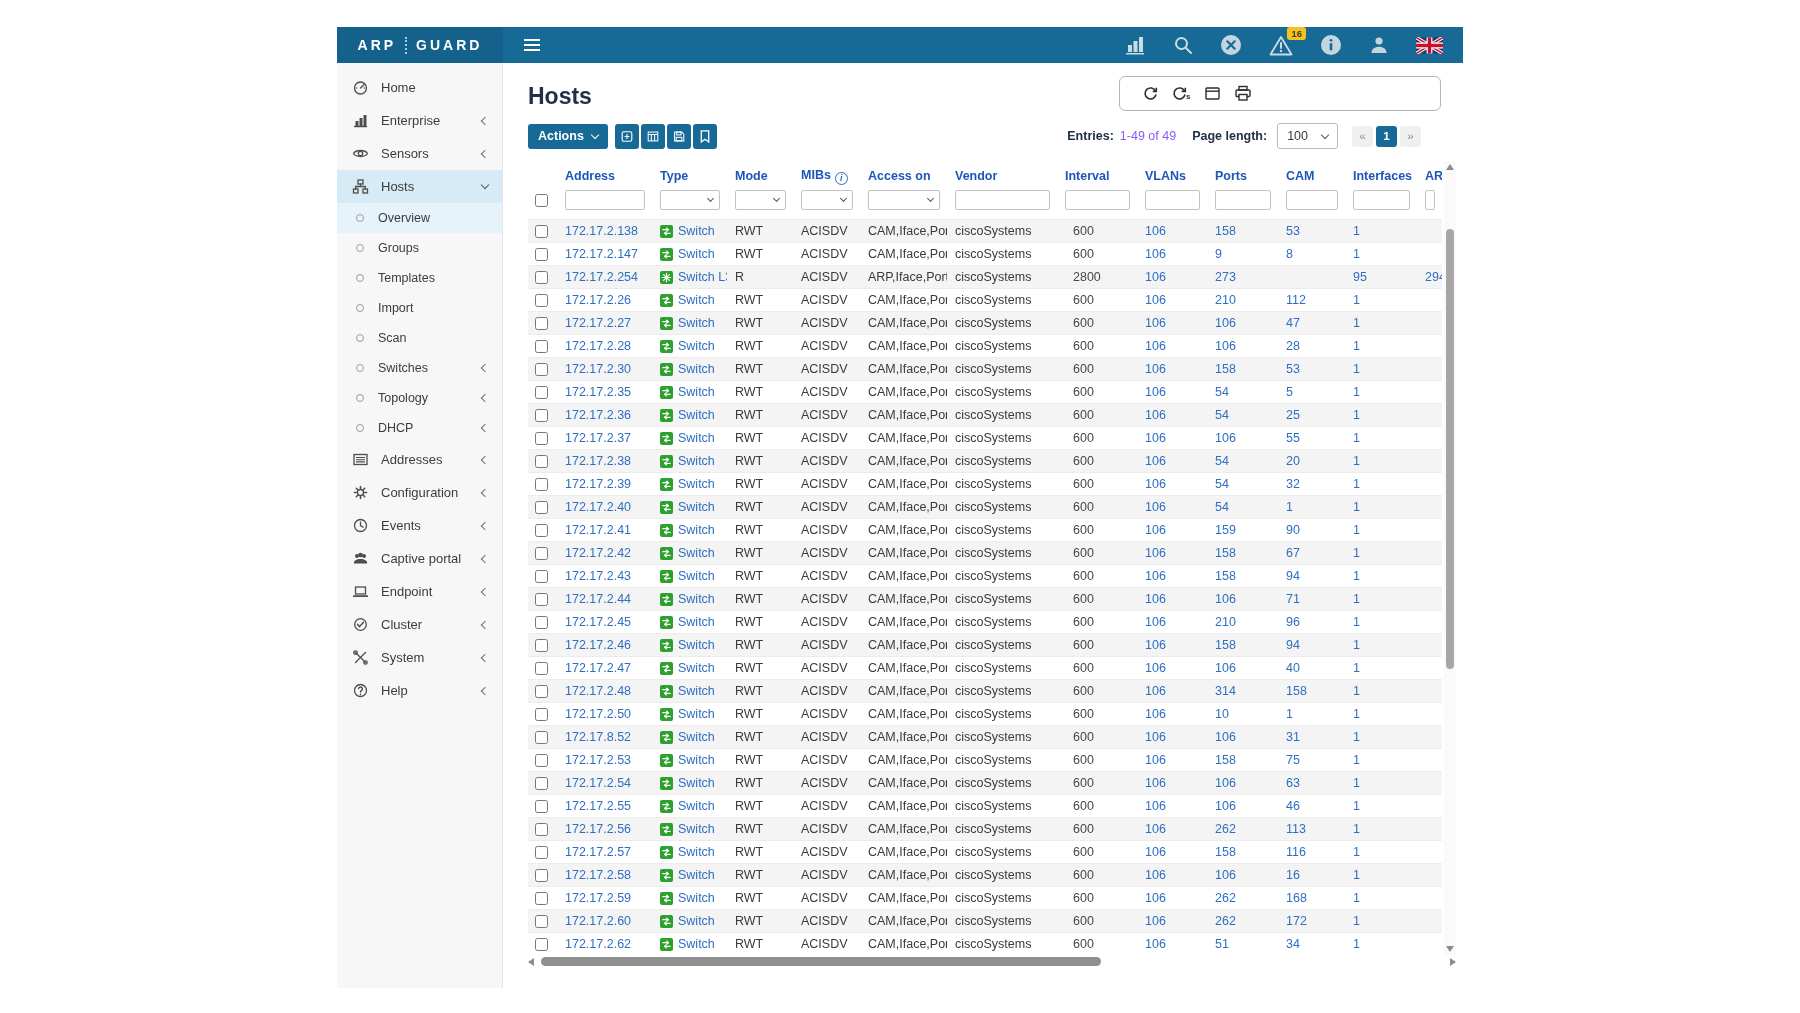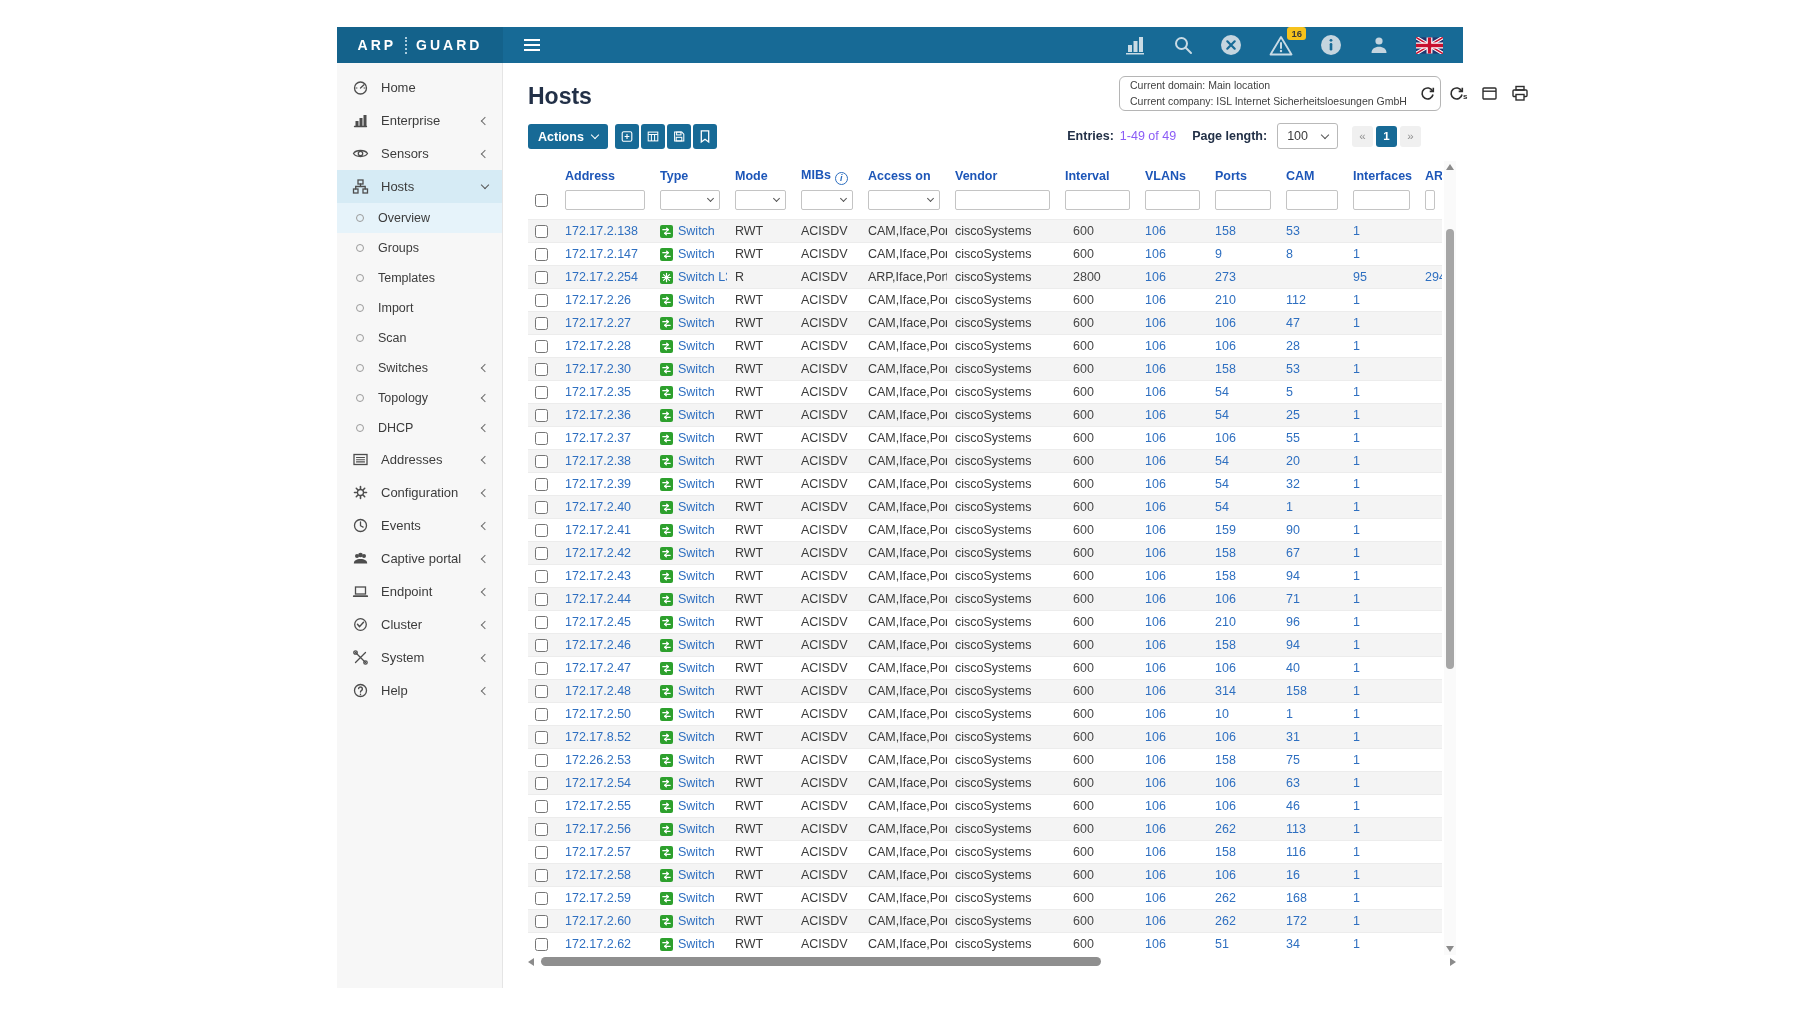--- a/index.html
+++ b/index.html
@@ -34,21 +34,21 @@
   .chev.down { border-right:1.5px solid #555; border-bottom:1.5px solid #555; transform:rotate(45deg); margin-top:-3px; }
 
   
   .main { flex:1; position:relative; background:#fff; padding-left:25px; }
   .page-title { font-size:23px; font-weight:700; color:#223047; margin:20px 0 0 0; }
   .context-box { position:absolute; top:13px; right:22px; width:322px; height:35px; background:#fff; border:1px solid #b5b5b5; border-radius:6px; display:flex; align-items:center; padding:3px 10px; }
   .context-lines { font-size:10.5px; color:#3f3f3f; line-height:1.45; white-space:nowrap; }
   .context-icons { display:flex; gap:13px; margin-left:12px; color:#2e2e2e; }
   .cic { cursor:pointer; display:inline-flex; }
 
-  .toolbar-row { display:flex; align-items:flex-end; margin-top:13px; padding-right:42px; }
+  .toolbar-row { display:flex; align-items:center; margin-top:13px; padding-right:42px; }
   .btn-actions { background:#176a96; color:#fff; border:none; height:25px; border-radius:3px; padding:0 10px; font-size:12.5px; font-weight:600; display:inline-flex; align-items:center; gap:8px; cursor:pointer; font-family:inherit; }
   .caret-down { width:6px; height:6px; border-right:1.5px solid #fff; border-bottom:1.5px solid #fff; transform:rotate(45deg); margin-top:-3px; }
   .icon-group { display:flex; gap:2px; margin-left:7px; }
   .icon-btn { width:24px; height:25px; background:#176a96; border:none; border-radius:3px; color:#fff; display:flex; align-items:center; justify-content:center; cursor:pointer; }
   .pagi { margin-left:auto; display:flex; align-items:center; font-size:12.5px; color:#223047; gap:6px; }
   .pagi b { font-weight:700; }
   .pagi .val { color:#8b5cf6; }
   .plen { border:1px solid #b9b9b9; border-radius:3px; height:26px; padding:0 9px; display:flex; align-items:center; gap:14px; color:#3b3b3b; margin:0 8px 0 4px; cursor:pointer; }
   .plen .caret { width:6px; height:6px; border-right:1.5px solid #555; border-bottom:1.5px solid #555; transform:rotate(45deg); margin-top:-3px; }
   .pager { display:flex; gap:3px; }
@@ -320,24 +320,20 @@
           </span>
           <span>Help</span>
           <span class="chev left"></span>
         </div>
       </nav>
 
     <main class="main">
       <h1 class="page-title">Hosts</h1>
 
       <div class="context-box">
-        <div class="context-lines">
-          <div>Current domain: Main location</div>
-          <div>Current company: ISL Internet Sicherheitsloesungen GmbH</div>
-        </div>
         <div class="context-icons" id="context-icons">
             <span class="cic">
               <svg width="17" height="17" viewBox="0 0 17 17" fill="none" stroke="currentColor" stroke-width="1.6">
                 <path d="M13.6 6.2 A5.5 5.5 0 1 0 14 9.5"></path>
                 <path d="M14.3 2.8 v3.6 h-3.6" fill="none"></path>
               </svg>
             </span>
             <span class="cic">
               <svg width="19" height="17" viewBox="0 0 19 17" fill="none" stroke="currentColor" stroke-width="1.6">
                 <path d="M12.6 6.2 A5.5 5.5 0 1 0 13 9.5"></path>
@@ -974,21 +970,21 @@
                   <td>ciscoSystems</td>
                   <td class="c-interval-cell">600</td>
                   <td><span class="link">106</span></td>
                   <td><span class="link">106</span></td>
                   <td><span class="link">31</span></td>
                   <td><span class="link">1</span></td>
                   <td></td>
                 </tr>
                 <tr>
                   <td class="cb"><input type="checkbox" style=""></td>
-                  <td><span class="link">172.26.2.53</span></td>
+                  <td><span class="link">172.17.2.53</span></td>
                   <td><span class="sw-ic">
                       <svg width="11" height="11" viewBox="0 0 12 12" stroke="#fff" stroke-width="1.4" fill="#fff" stroke-linecap="round">
                         <path d="M2 4 h6"></path>
                         <path d="M8 4 l-1.8 -1.6 M8 4 l-1.8 1.6"></path>
                         <path d="M10 8 h-6"></path>
                         <path d="M4 8 l1.8 -1.6 M4 8 l1.8 1.6"></path>
                       </svg>
                     </span><span class="link">Switch</span></td>
                   <td>RWT</td>
                   <td>ACISDV</td>

